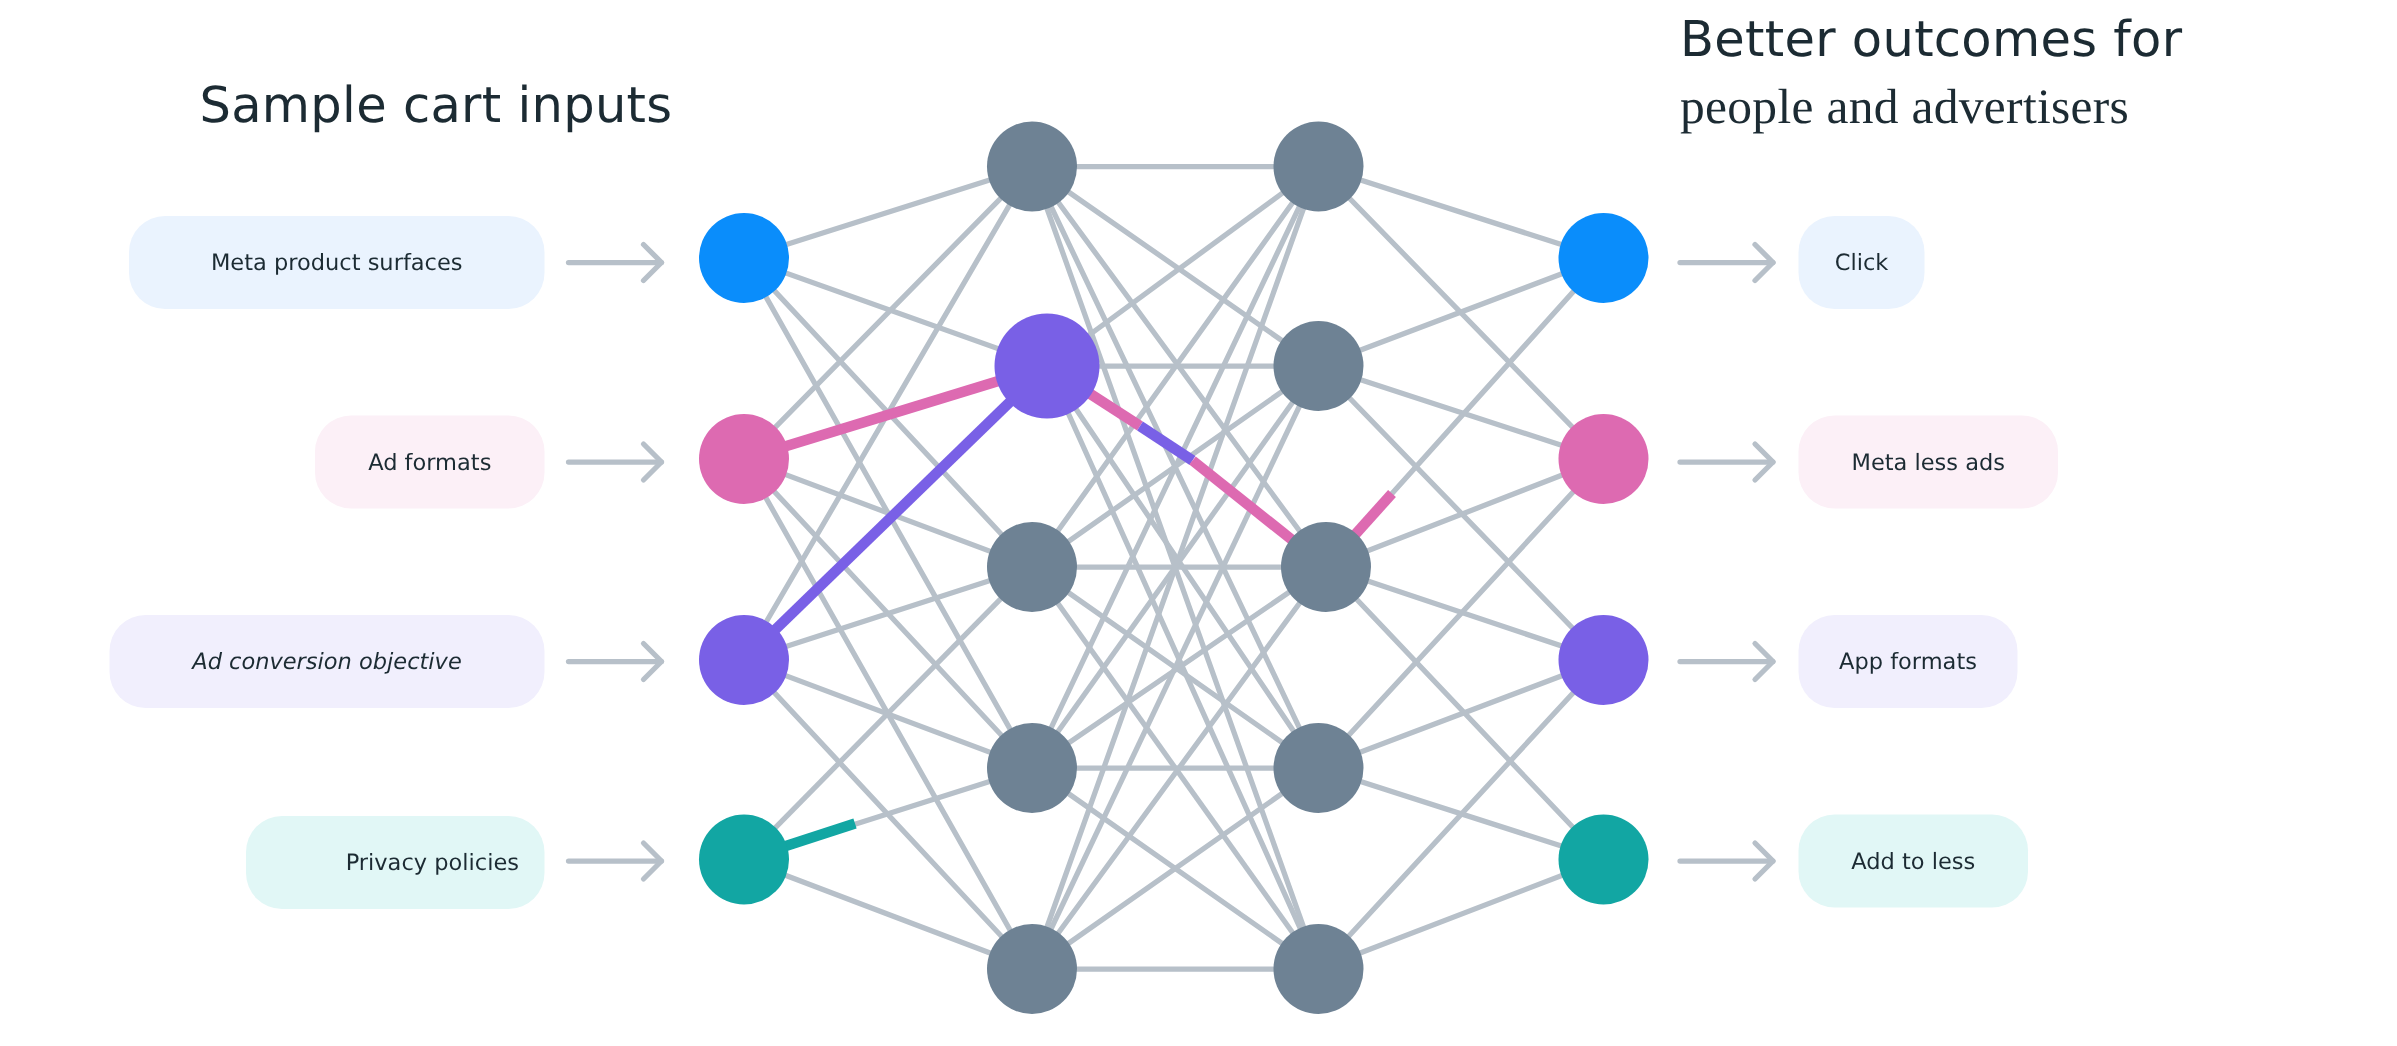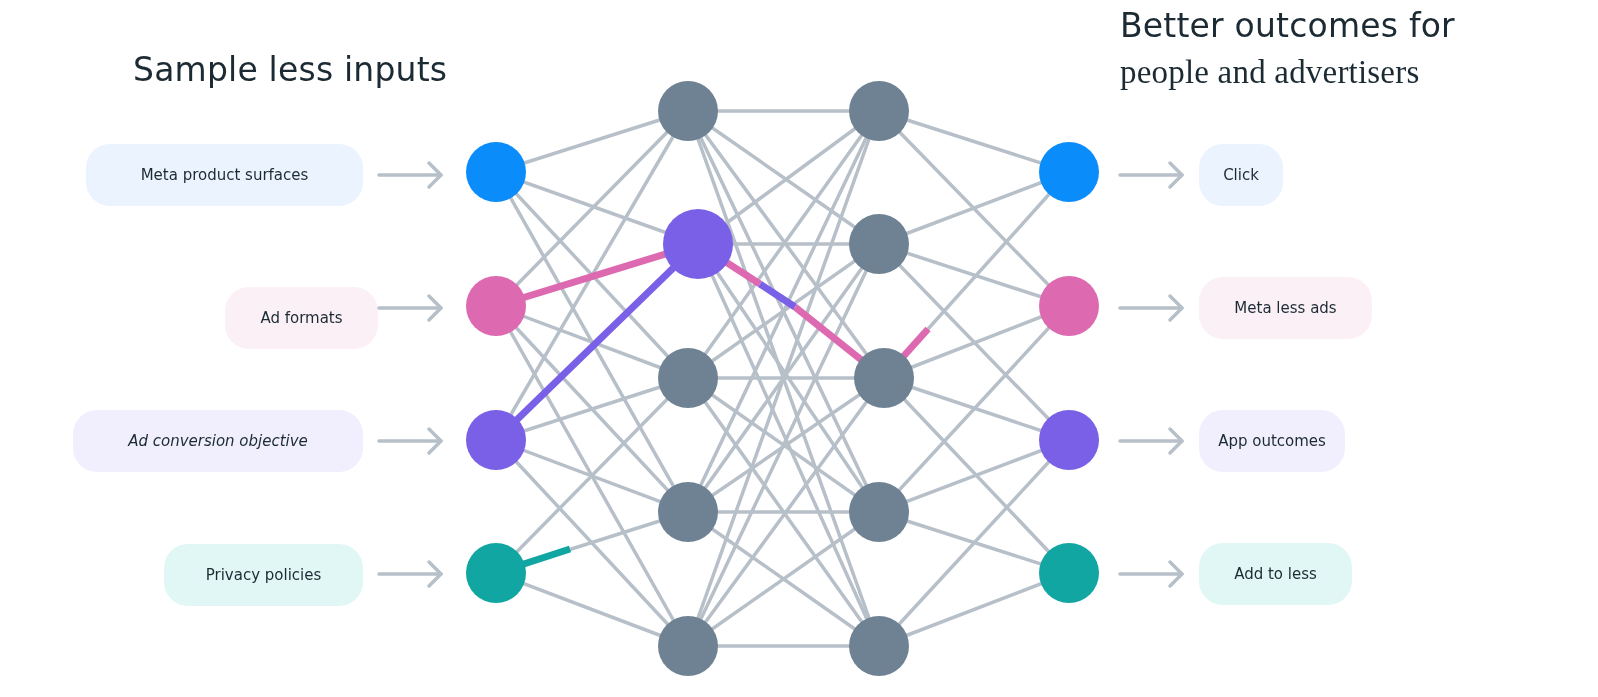--- a/index.html
+++ b/index.html
@@ -4,45 +4,45 @@
 <style>
   html,body{margin:0;padding:0;background:#ffffff;}
   body{width:1598px;height:697px;position:relative;overflow:hidden;font-family:"DejaVu Sans","Liberation Sans",sans-serif;color:#1c2b33;}
   .title{position:absolute;font-size:33px;line-height:46px;color:#1c2b33;letter-spacing:0.2px;}
   .pill{position:absolute;height:62px;border-radius:24px;display:flex;align-items:center;justify-content:center;font-size:15px;color:#1c2b33;box-sizing:border-box;padding:0 17px;white-space:nowrap;}
   svg{position:absolute;left:0;top:0;}
 </style>
 </head>
 <body>
 
-<div class="title" style="left:133px;top:47px;">Sample less inputs</div>
+<div class="title" style="left:133px;top:47px;">Sample cart inputs</div>
 <div class="title" style="left:1120px;top:3px;">Better outcomes for</div>
 <div class="title" style="left:1120px;top:49px;font-family:Liberation Serif, serif;">people and advertisers</div>
 
 <div class="pill" style="left:86px;top:144px;width:277px;background:#eaf3fe;">
     <span>Meta product surfaces</span>
   </div>
-<div class="pill" style="left:225px;top:277px;width:153px;background:#fcf0f7;margin-top:10px;">
+<div class="pill" style="left:210px;top:277px;width:153px;background:#fcf0f7;">
     <span>Ad formats</span>
   </div>
 <div class="pill" style="left:73px;top:410px;width:290px;background:#f1effd;font-style:italic;">
     <span>Ad conversion objective</span>
   </div>
-<div class="pill" style="left:164px;top:544px;width:199px;background:#e1f7f6;">
+<div class="pill" style="left:164px;top:544px;width:199px;background:#e1f7f6;justify-content:flex-end;">
     <span>Privacy policies</span>
   </div>
 
 <div class="pill" style="left:1199px;top:144px;width:84px;background:#eaf3fe;">
     <span>Click</span>
   </div>
 <div class="pill" style="left:1199px;top:277px;width:173px;background:#fcf0f7;">
     <span>Meta less ads</span>
   </div>
 <div class="pill" style="left:1199px;top:410px;width:146px;background:#f1effd;">
-    <span>App outcomes</span>
+    <span>App formats</span>
   </div>
 <div class="pill" style="left:1199px;top:543px;width:153px;background:#e1f7f6;">
     <span>Add to less</span>
   </div>
 
 <svg width="1598" height="697" viewBox="0 0 1598 697">
   <g stroke="#b7c0c9" stroke-width="3.5" fill="none" stroke-linecap="round">
 
     <line x1="496" y1="172" x2="688" y2="111"></line>
     <line x1="496" y1="172" x2="698" y2="244"></line>

